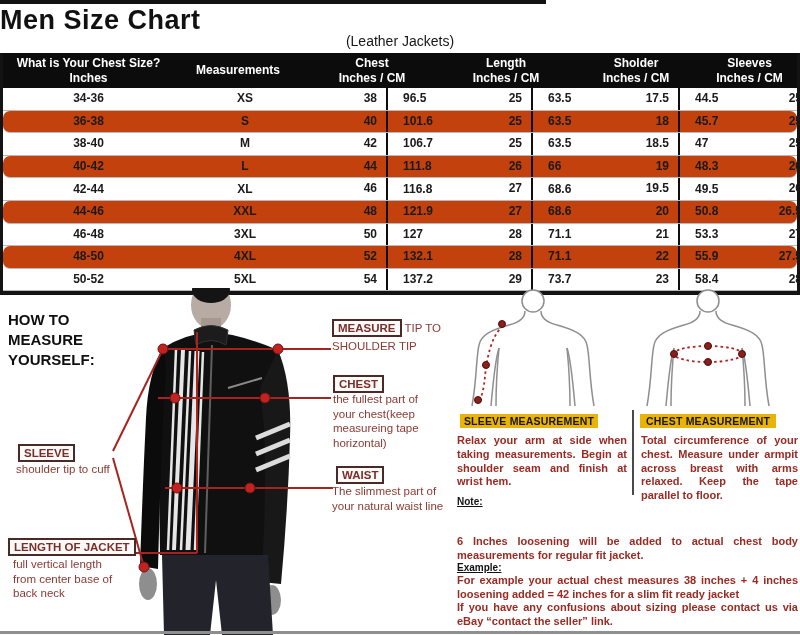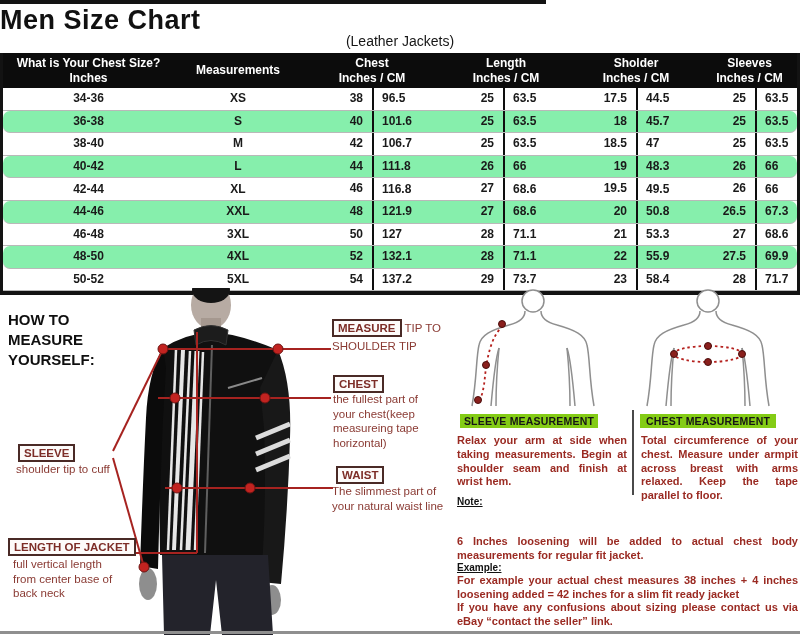--- a/index.html
+++ b/index.html
@@ -9,33 +9,33 @@
 
   
   .title{left:0;top:5px;width:800px;text-align:left;font-size:27px;font-weight:bold;color:#111;letter-spacing:.5px;}
   .subtitle{left:0;top:33px;width:800px;text-align:center;font-size:14px;color:#161616;}
 
   
   #sizetable{left:0;top:53px;width:800px;box-sizing:border-box;border-left:3px solid #131313;border-right:3px solid #131313;border-bottom:4px solid #131313;}
   .tgrid{display:grid;grid-template-columns:171px 128px 72px 68px 63px 65px 68px 64px 55px 40px;}
   .thead{display:grid;grid-template-columns:171px 128px 140px 128px 132px 95px;background:#0c0c0c;color:#fff;height:35px;}
   .thead .hcell{display:flex;flex-direction:column;justify-content:center;text-align:center;font-size:12px;font-weight:bold;line-height:15px;}
-  .trow{height:21.6px;align-items:center;border-bottom:1px solid #b9b9b9;}
+  .trow{height:21.6px;align-items:center;border-bottom:1px solid #b9b9b9;gap:7px;}
   .trow.white{background:#ffffff;}
-  .trow.gray{background:#86efac;border-radius:7px;}
+  .trow.gray{background:#c2410c;border-radius:7px;}
   .cell{font-size:12px;font-weight:bold;color:#1a1a1a;line-height:21px;}
   .c-center{text-align:center;}
   .c-in{text-align:right;padding-right:9px;border-right:2px solid #0e0e0e;box-sizing:border-box;height:21.6px;}
   .c-cm{text-align:left;padding-left:8px;}
 
   
   .howto{left:8px;top:310px;width:132px;font-size:15px;font-weight:bold;color:#0f0f0f;line-height:20px;}
   .co-box{display:inline-block;border:2px solid #4a2a26;padding:0 4px;font-size:11.5px;font-weight:bold;color:#7d2d27;background:#fdfbfa;line-height:14px;}
   .co-text{font-size:11.5px;font-weight:normal;color:#8a3a33;line-height:14.5px;}
-  .mbar{background:#84cc16;color:#161616;font-size:10.5px;font-weight:bold;text-align:center;line-height:14px;height:14px;letter-spacing:.2px;}
+  .mbar{background:#eab308;color:#161616;font-size:10.5px;font-weight:bold;text-align:center;line-height:14px;height:14px;letter-spacing:.2px;}
   .mpara{font-size:11px;font-weight:bold;color:#9a2a22;text-align:justify;line-height:13.8px;}
   .nhead{font-size:10px;font-weight:bold;color:#111;text-decoration:underline;}
   .vdivider{width:2px;background:#4a4a4a;}
   .topstrip{left:0;top:0;width:546px;height:4px;background:#131313;}
   .bottomstrip{left:0;top:631px;width:800px;height:3px;background:#8f8f8f;}
 </style>
 </head>
 <body>
 
 <div id="stage">

